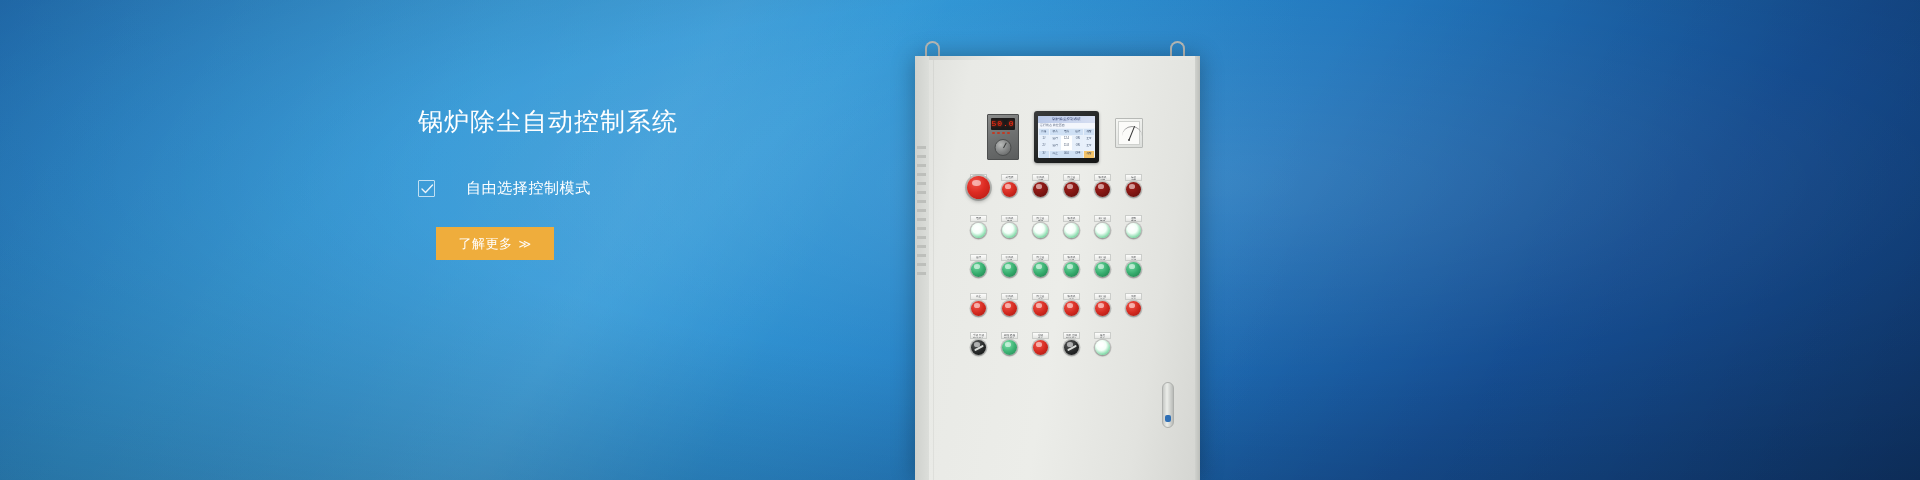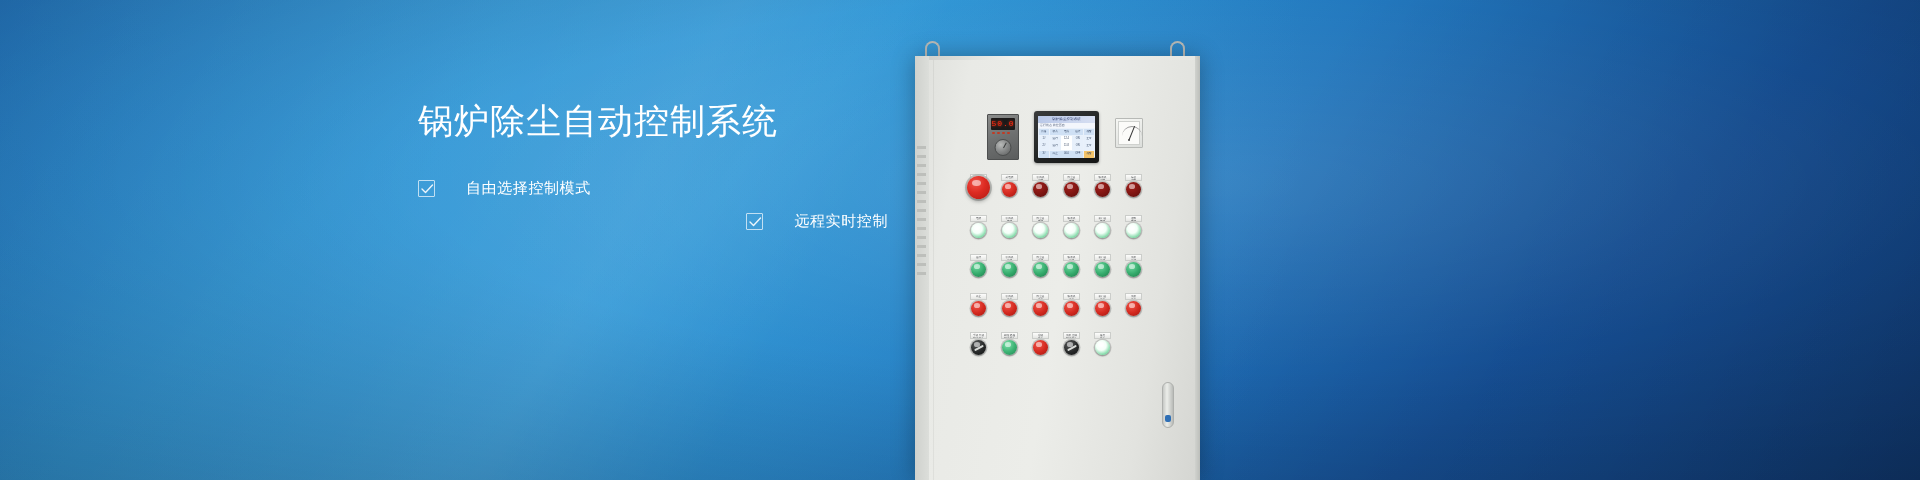--- a/index.html
+++ b/index.html
@@ -38,21 +38,21 @@
   }
 
   
   .copy {
     position:absolute;
     left:418px; top:100px;
     width:470px;
     z-index:5;
   }
   .headline {
-    font-size:35px;
+    font-size:25px;
     line-height:42px;
     color:#ffffff;
     letter-spacing:1px;
     font-weight:normal;
     white-space:nowrap;
   }
   .features { margin-top:30px; }
   .feature {
     display:flex;
     align-items:center;
@@ -397,31 +397,27 @@
 
       <div class="feature">
         <span class="check-box">
           <svg width="13" height="11" viewBox="0 0 13 11" aria-hidden="true">
             <polyline points="1,5 4.5,8.5 11.5,1" fill="none" stroke="#ffffff" stroke-width="1.4" stroke-linecap="round" stroke-linejoin="round" opacity="0.9"></polyline>
           </svg>
         </span>
         <span class="feature-label">自由选择控制模式</span>
       </div>
 
-      <div class="feature">
-        <span class="check-box">
-          <svg width="13" height="11" viewBox="0 0 13 11" aria-hidden="true">
-            <polyline points="1,5 4.5,8.5 11.5,1" fill="none" stroke="#ffffff" stroke-width="1.4" stroke-linecap="round" stroke-linejoin="round" opacity="0.9"></polyline>
-          </svg>
-        </span>
-        <span class="feature-label">远程实时控制</span>
-      </div>
 
     </div>
 
+    <button class="cta">
+      <span>了解更多</span>
+      <span class="arrow">≫</span>
+    </button>
   </div>
 
   <div class="cabinet-wrap">
     <span class="eye left"></span>
     <span class="eye right"></span>
 
     <div class="cabinet">
       <div class="top-edge"></div>
       <div class="side-strip"></div>
       <div class="vents"></div>

